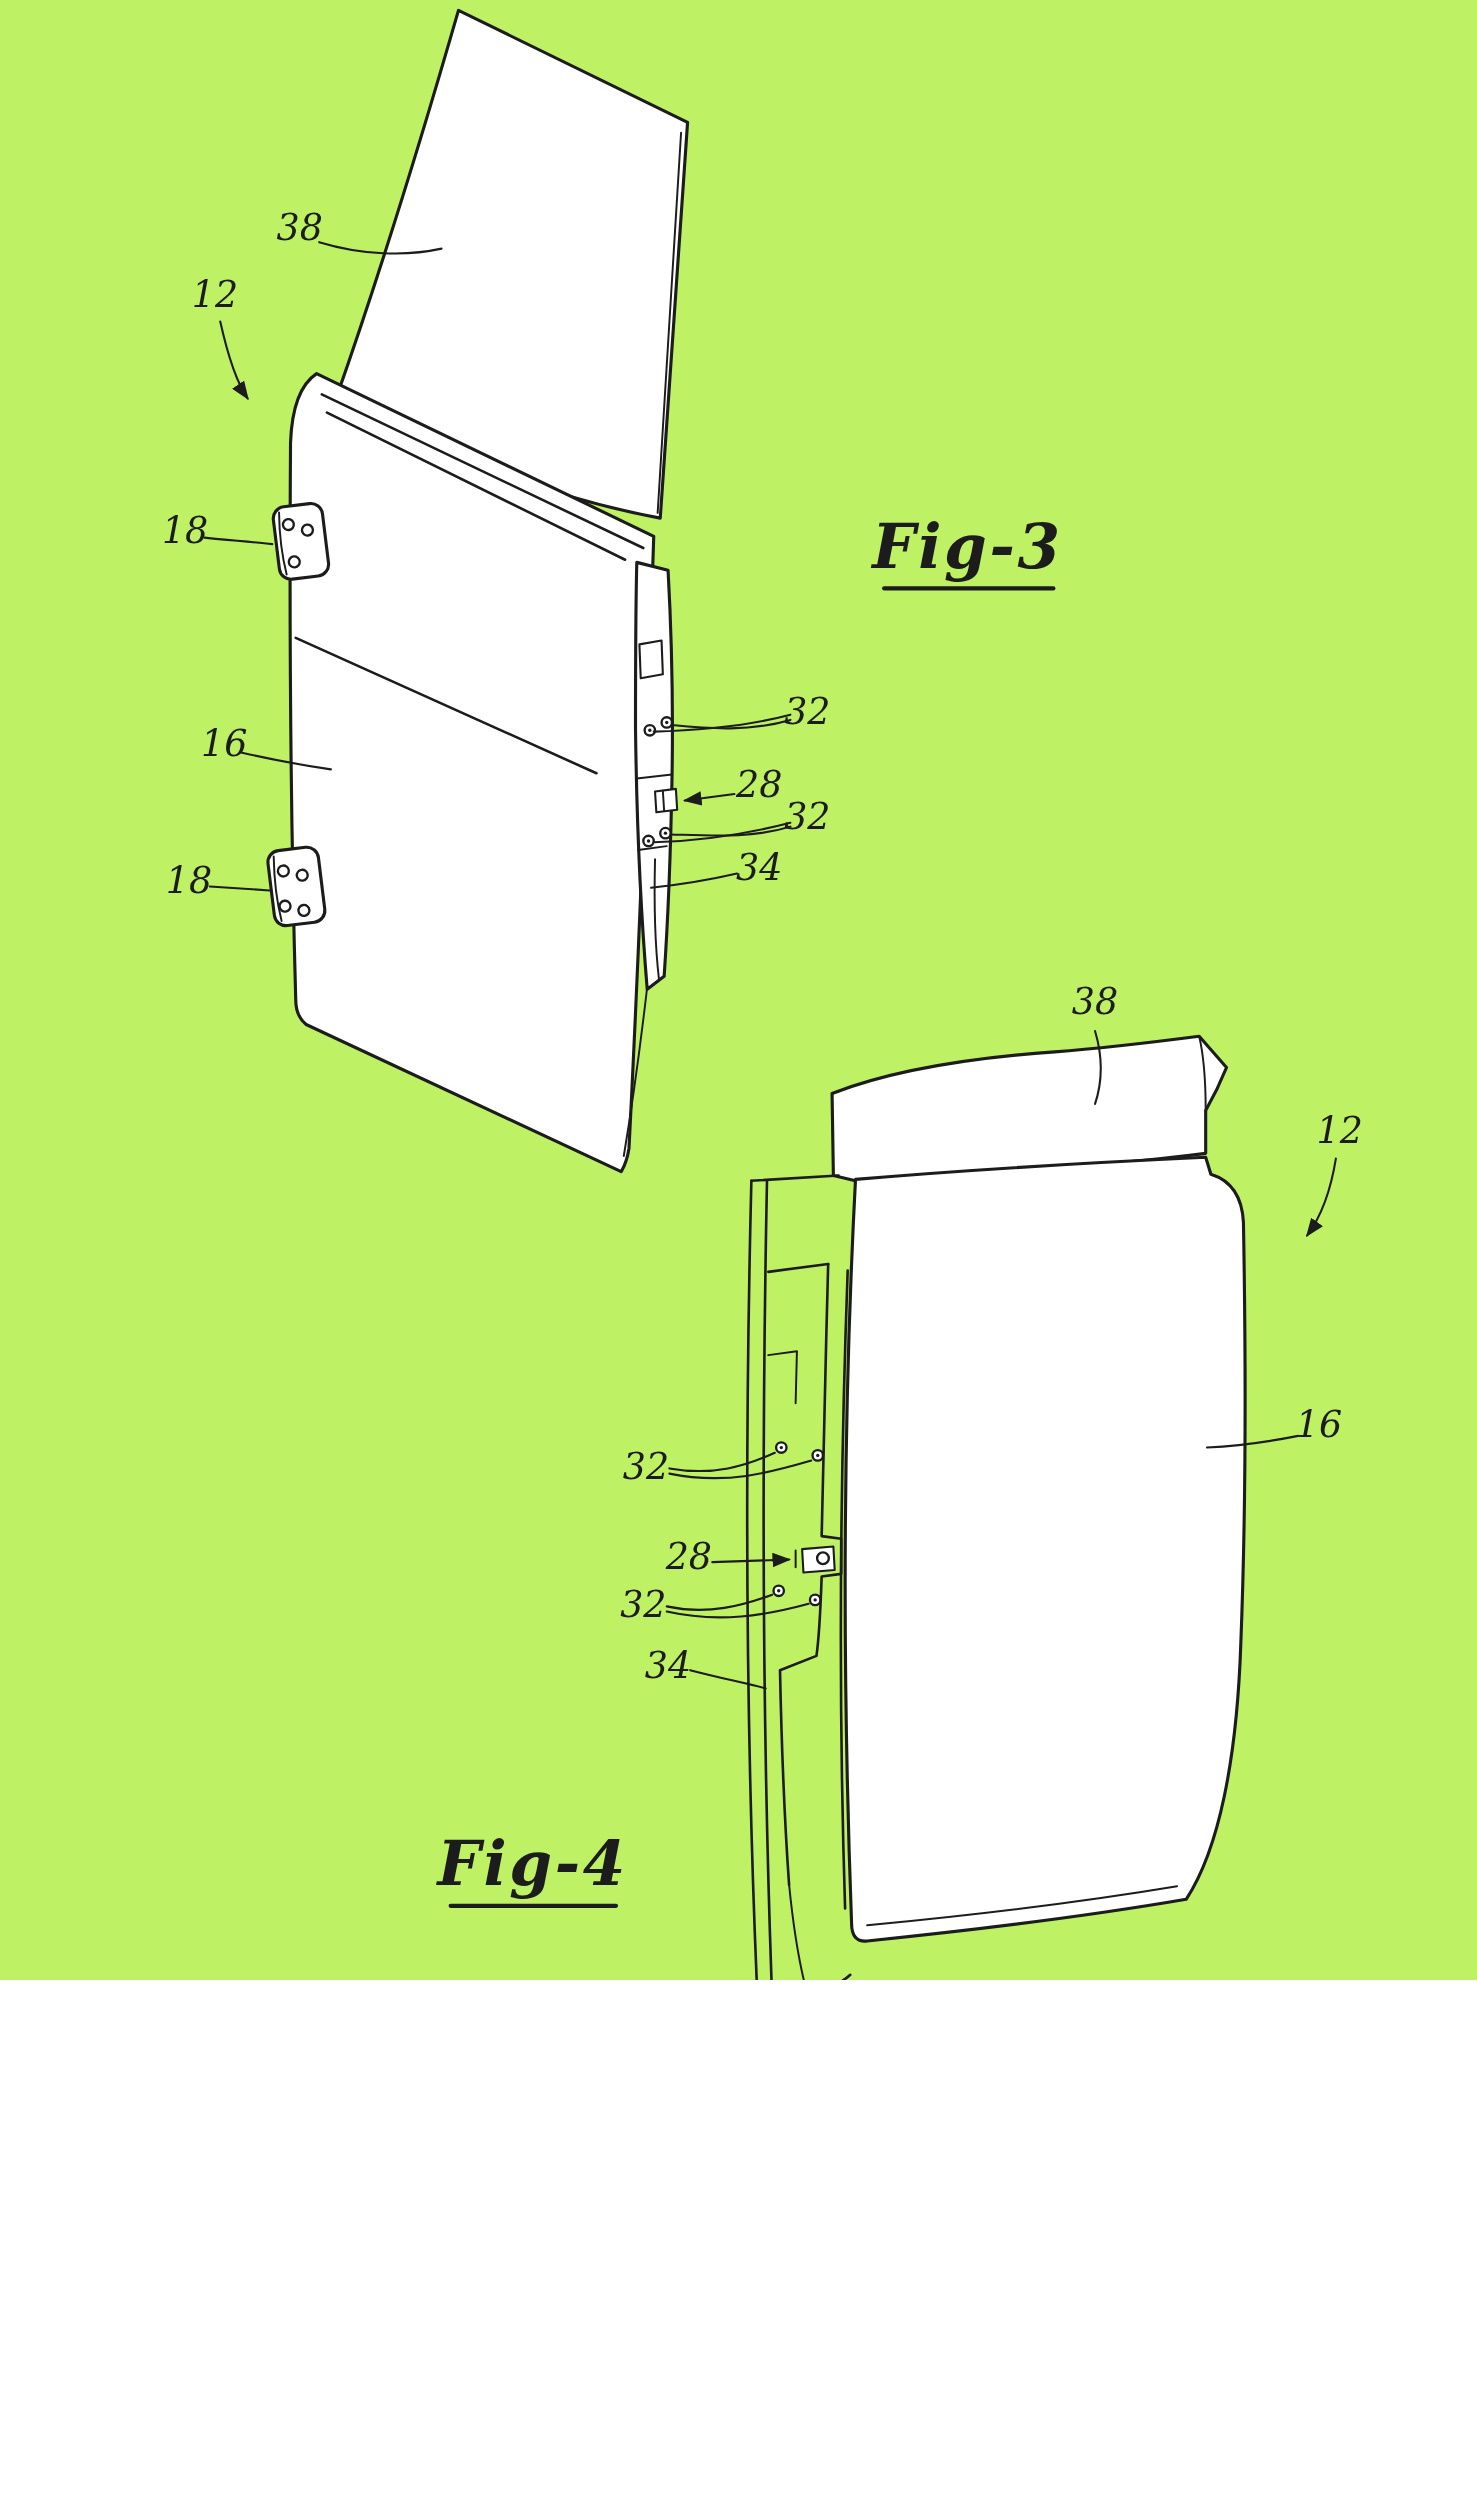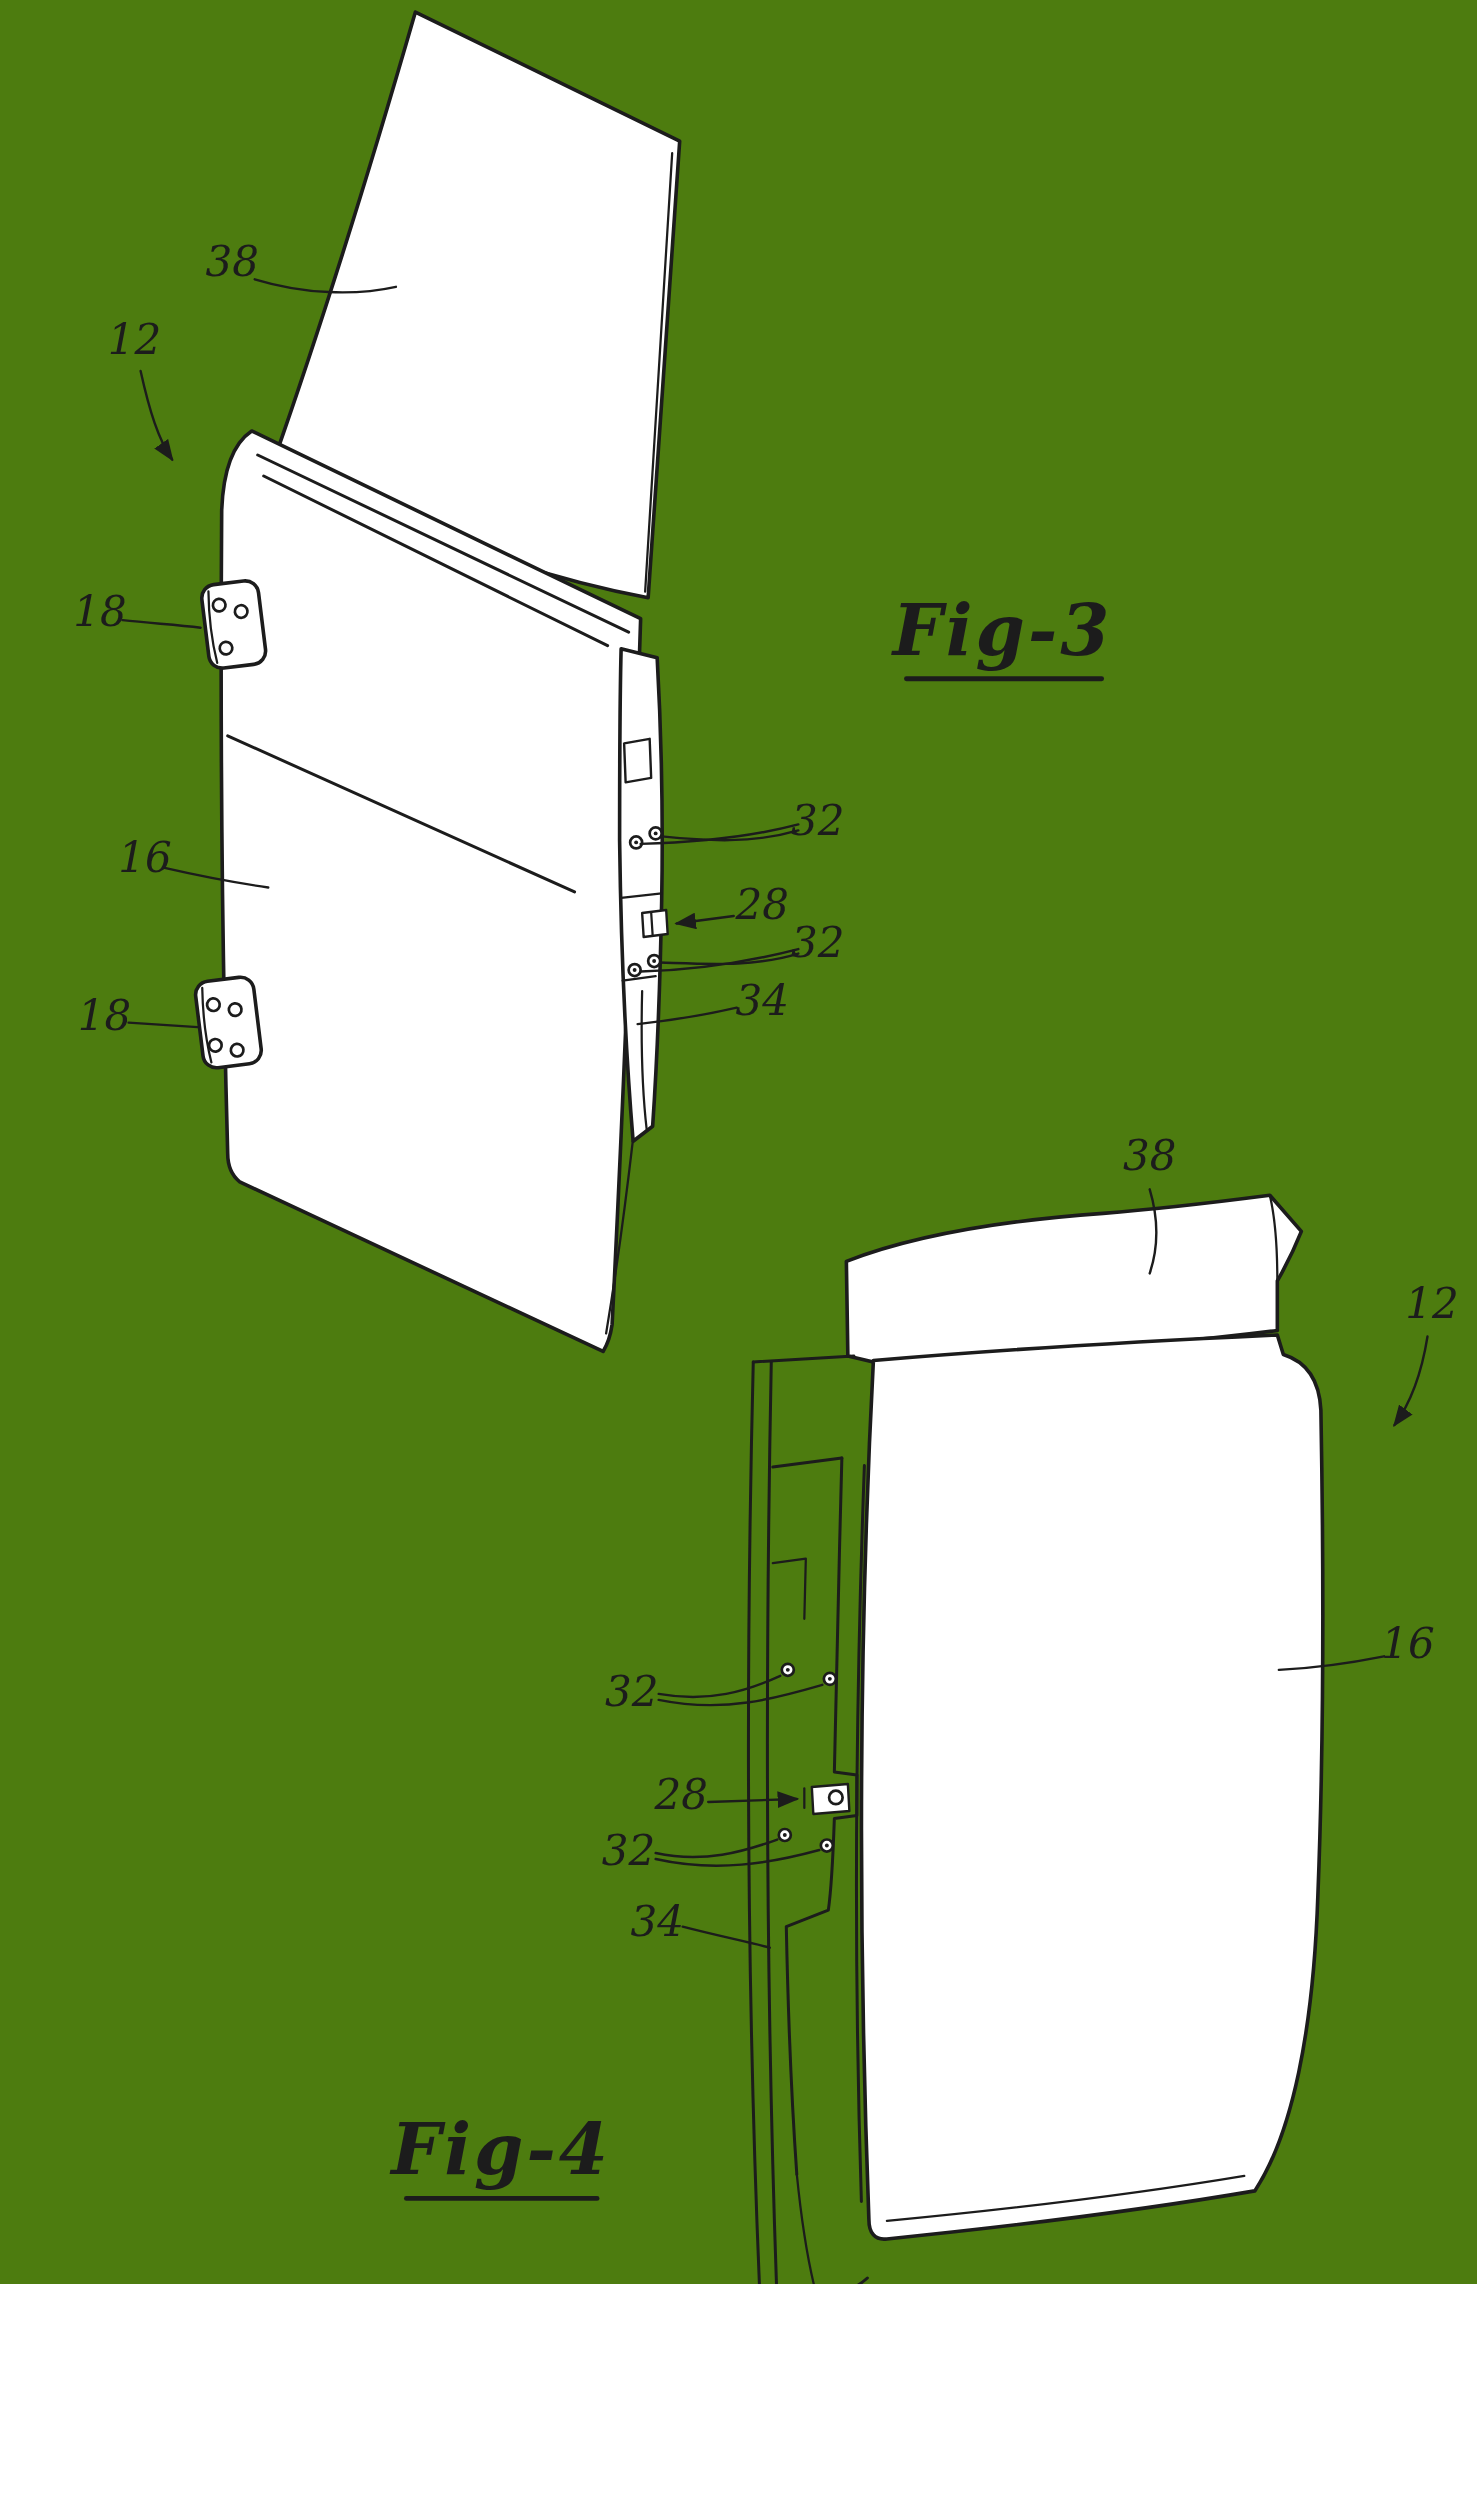--- a/index.html
+++ b/index.html
@@ -4,22 +4,22 @@
 <style>
   html, body {
     margin: 0;
     padding: 0;
     background: #ffffff;
     font-family: "Liberation Sans", sans-serif;
   }
   .sheet {
     position: relative;
     width: 1478px;
-    height: 2284px;
-    background: #4d7c0f;
+    height: 1980px;
+    background: #bef264;
     overflow: hidden;
   }
   svg { display: block; width: 100%; height: 100%; }
 
   .outline {
     fill: #ffffff;
     stroke: #1c1c1c;
     stroke-width: 2.4;
     stroke-linejoin: round;
     stroke-linecap: round;

